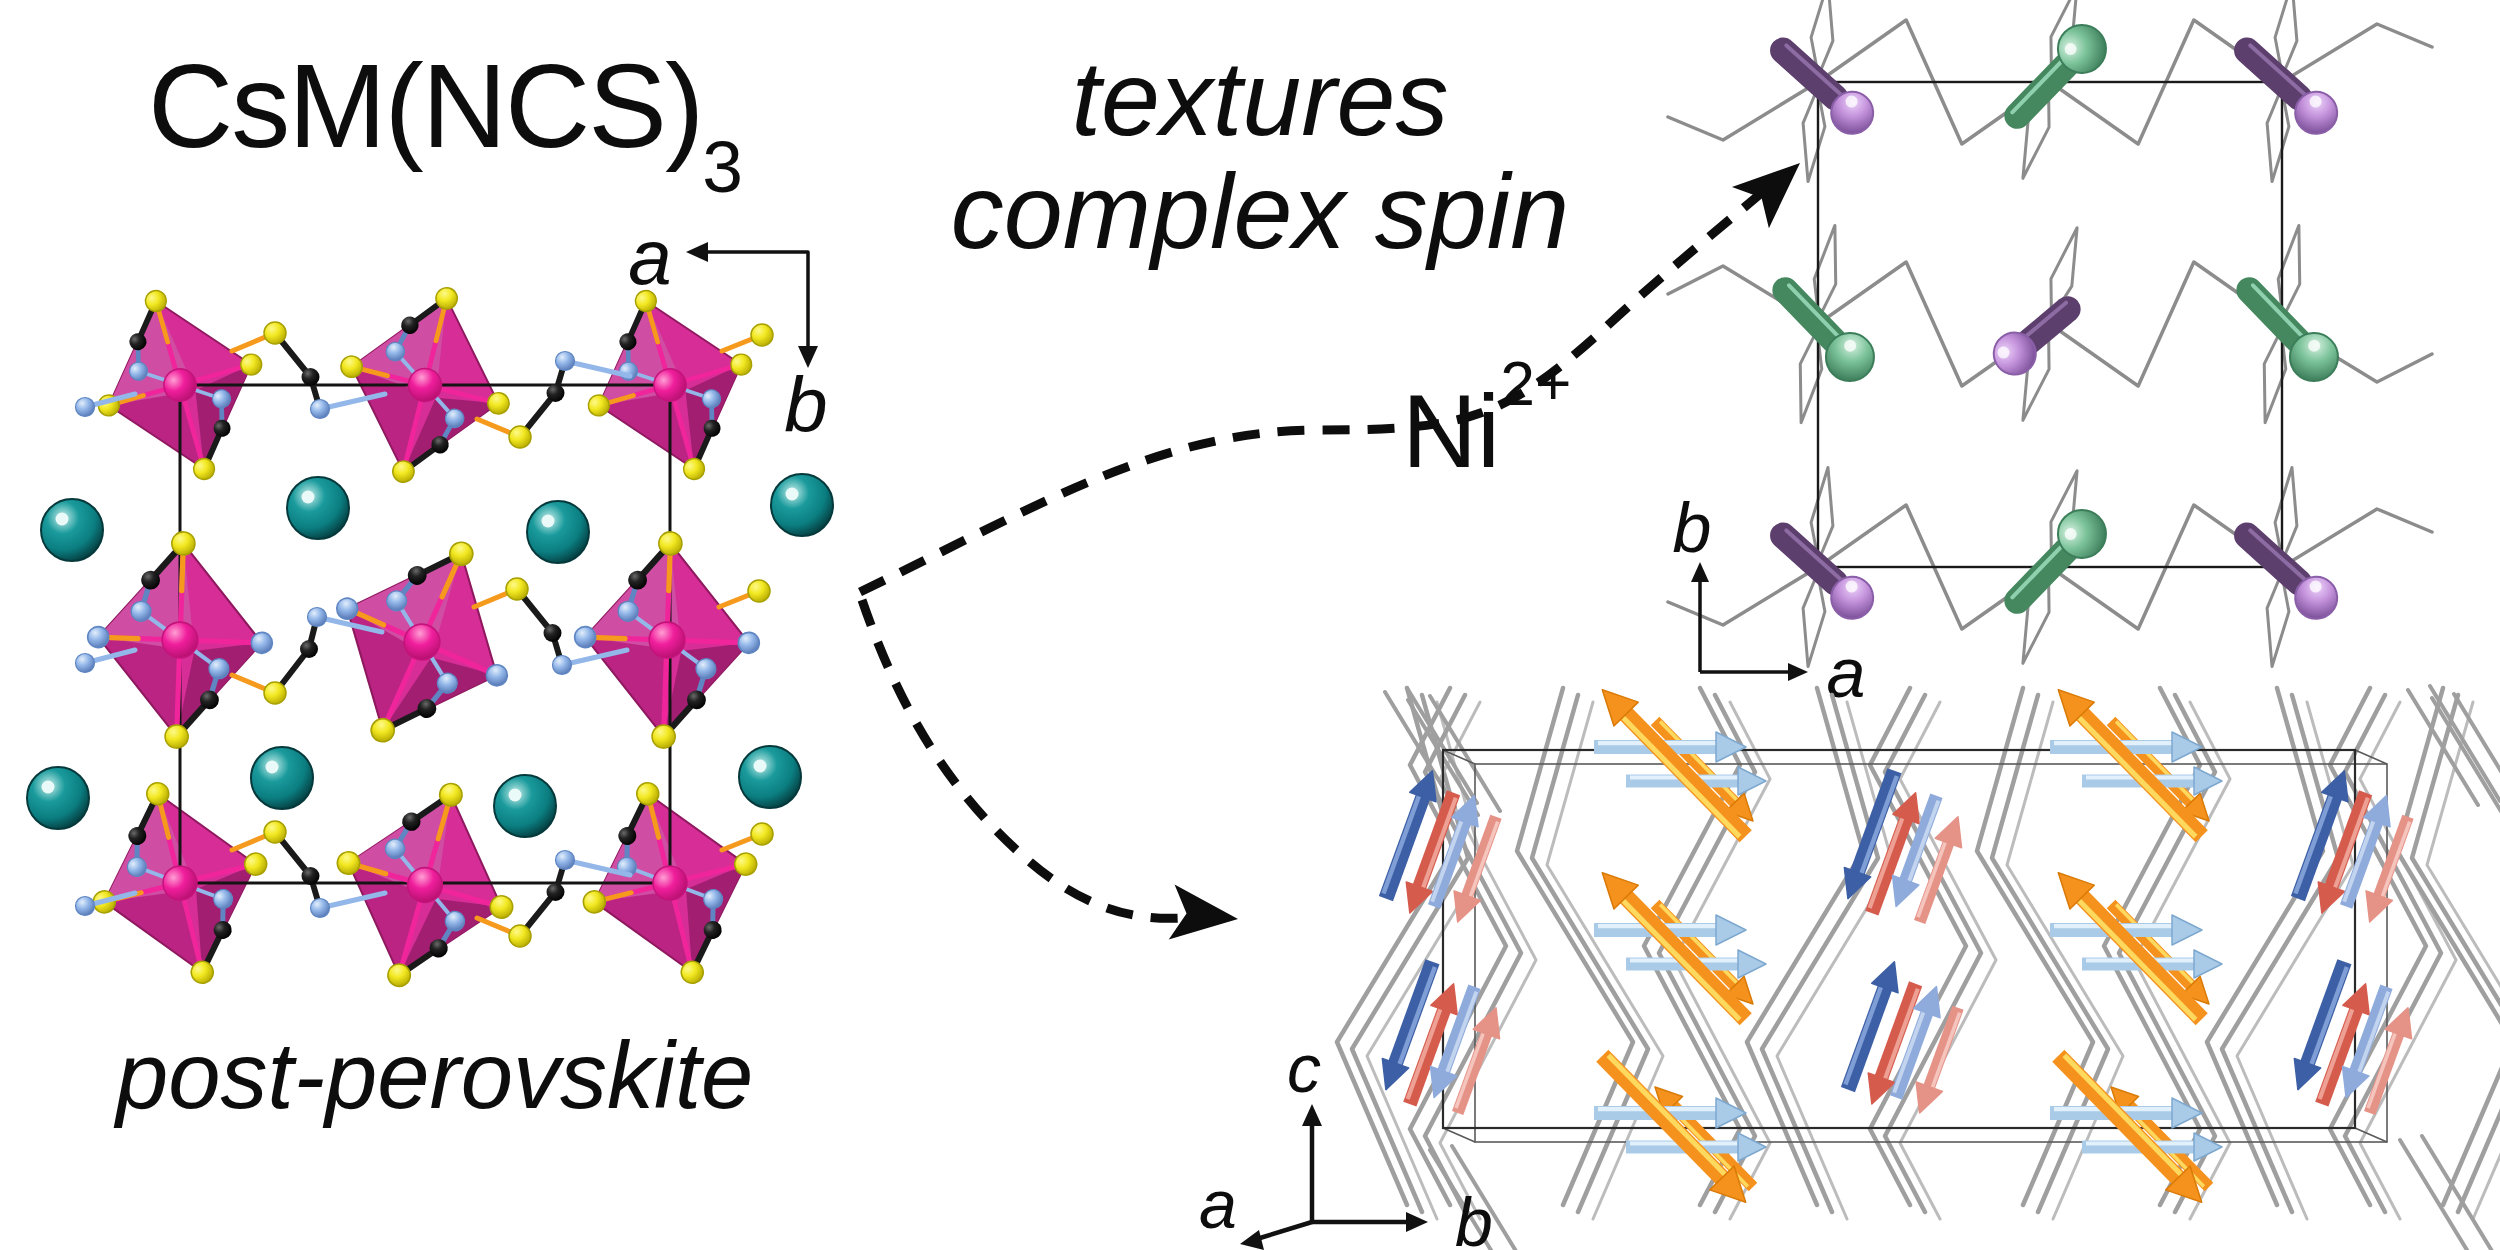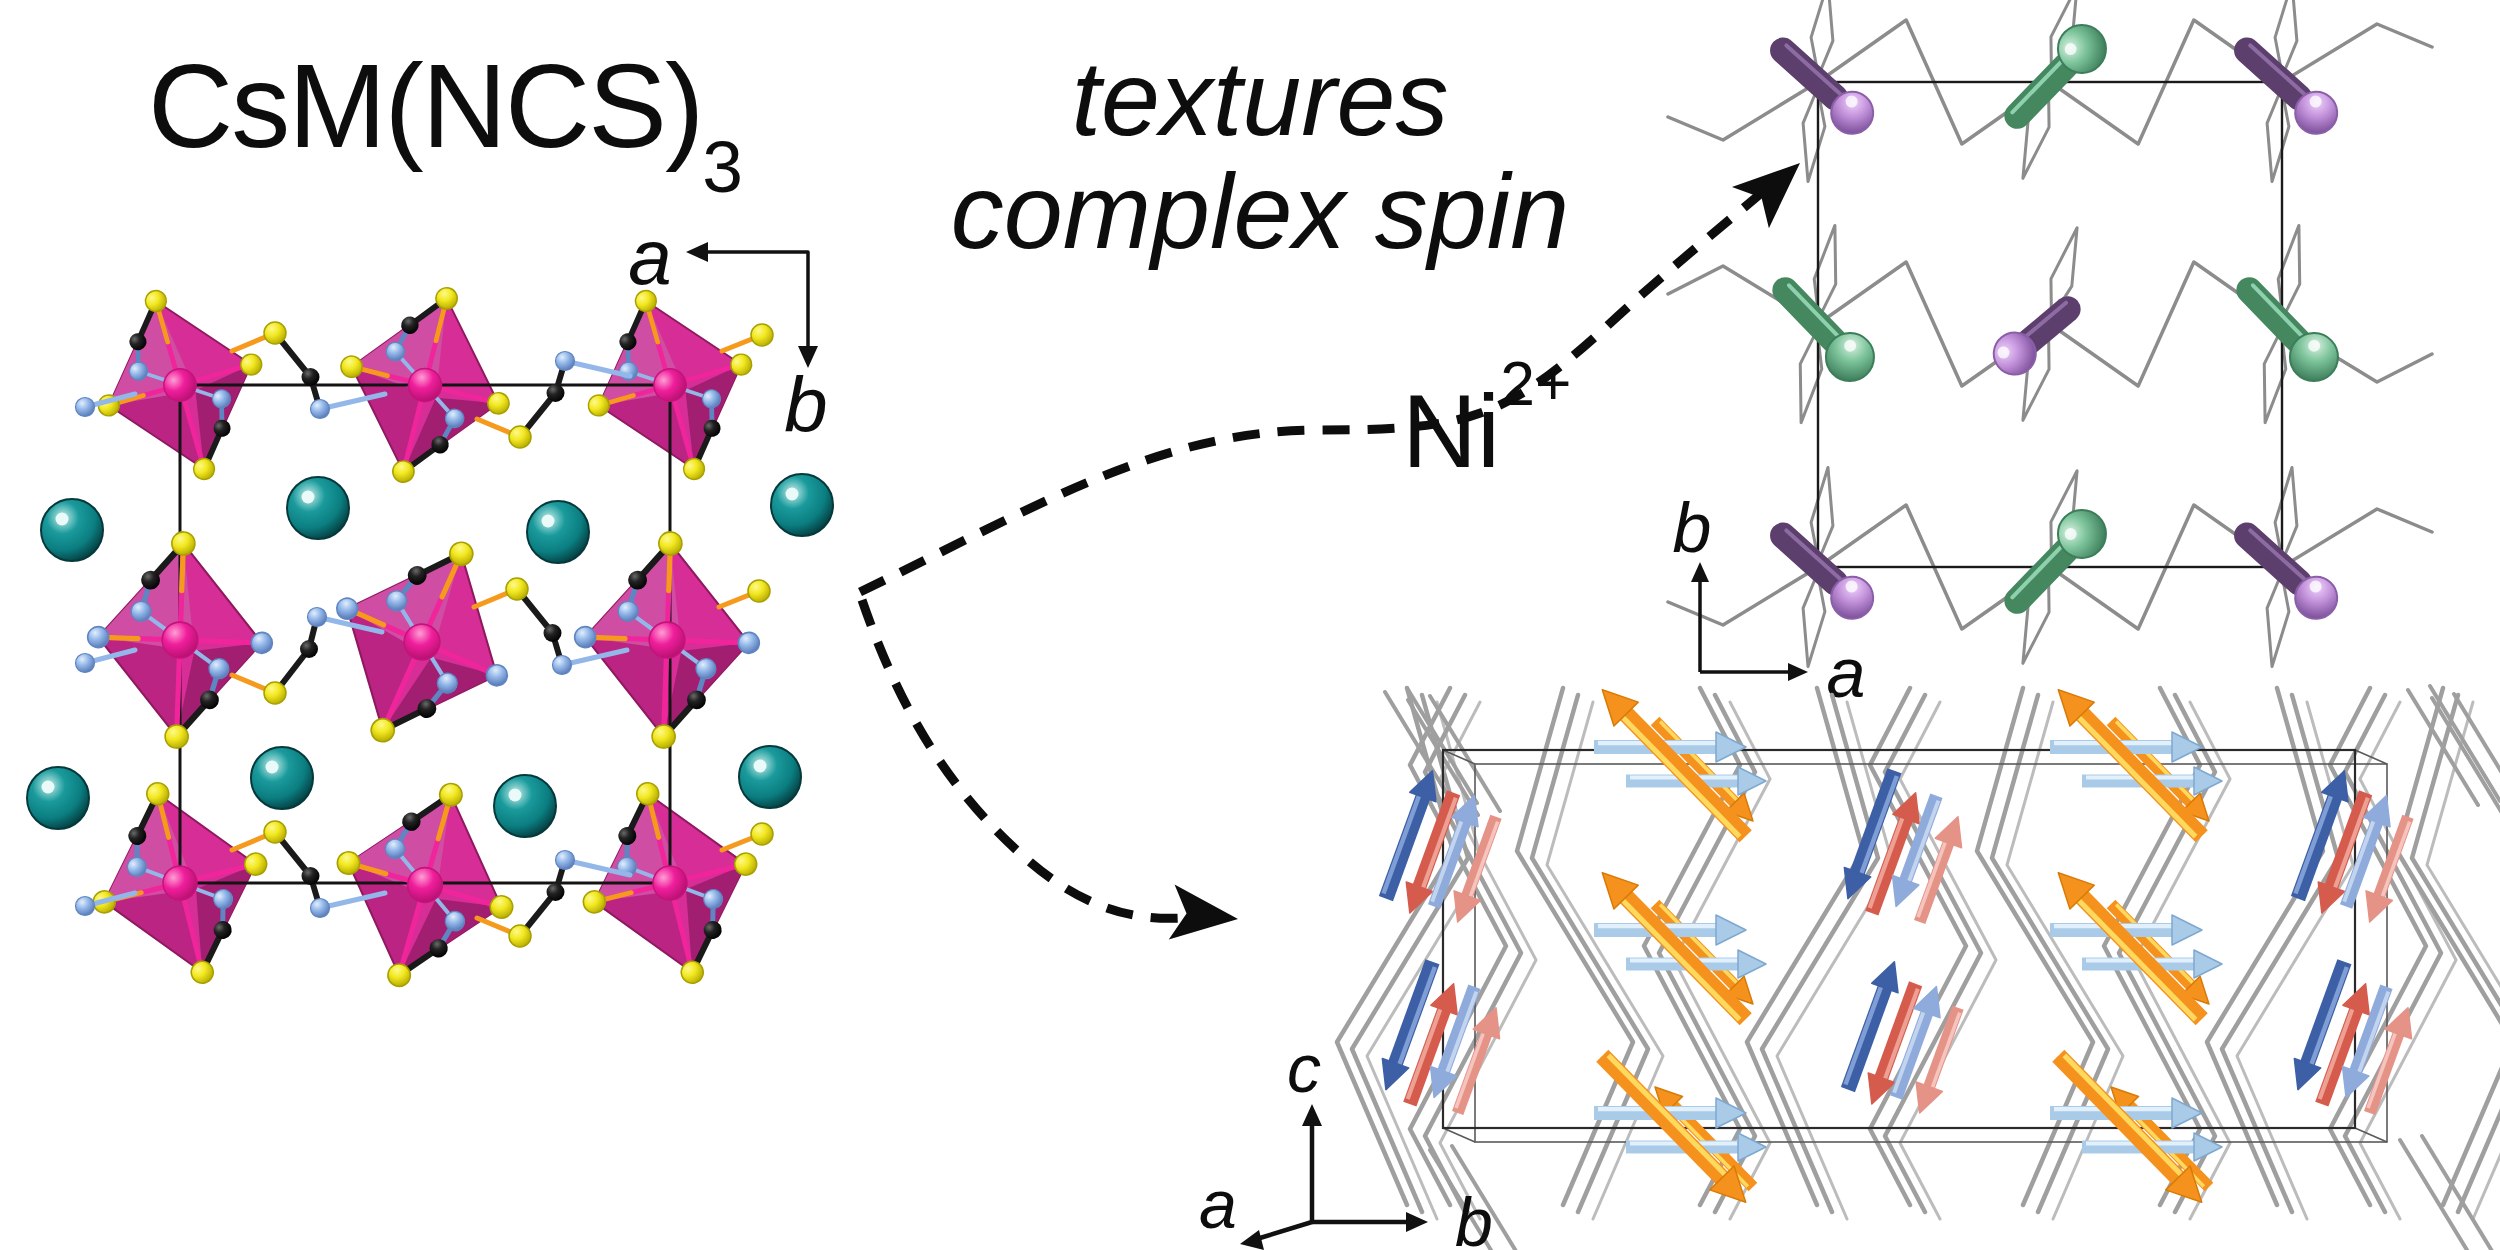--- a/index.html
+++ b/index.html
@@ -862,13 +862,14 @@
   <div class="txt" id="compound-title"><span>CsM(NCS)</span><sub>3</sub></div>
 
   <div class="txt" id="headline">
     <div>textures</div>
     <div>complex spin</div>
   </div>
 
   <div class="txt ion-label" id="ni-label"><span>Ni</span><sup>2+</sup></div>
 
 
+  <div class="txt" id="pp-caption">post-perovskite</div>
 </div>
 
 </body></html>

